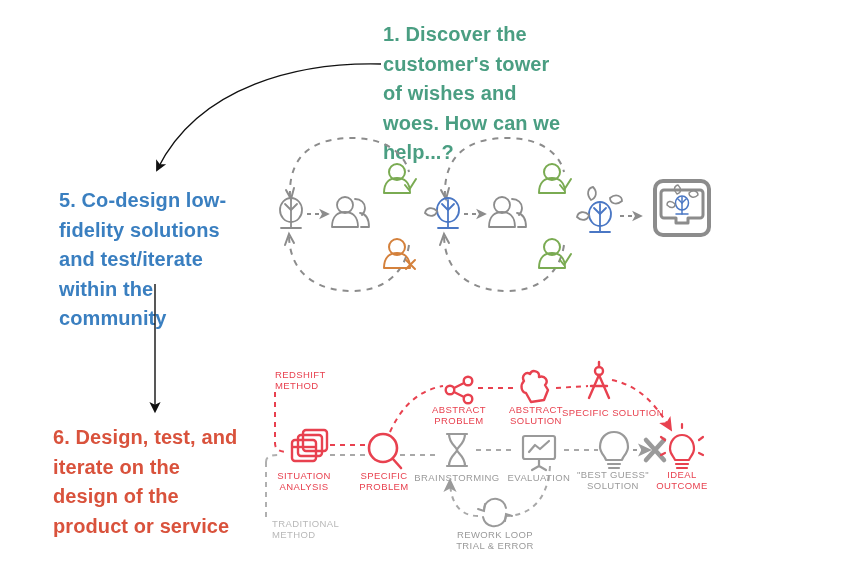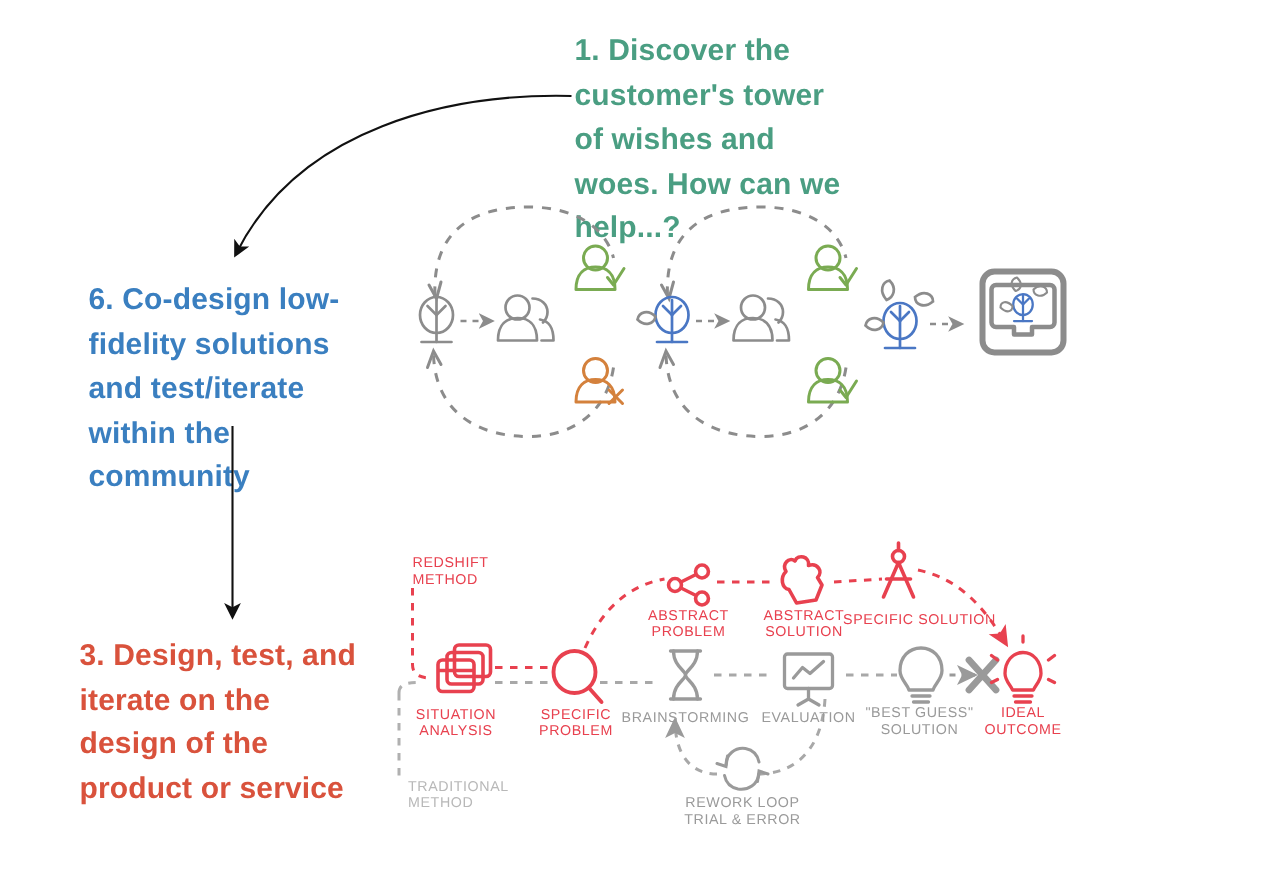--- a/index.html
+++ b/index.html
@@ -23,22 +23,22 @@
   #step3{left:53px;top:423px;width:190px;color:#d9523c;}
   .svg-layer{position:absolute;left:0;top:0;width:852px;height:582px;}
   .lbl{font-family:"Liberation Sans", sans-serif;}
 </style>
 </head>
 <body>
 
 <div class="stage">
 
   <div class="step-text" id="step1">1. Discover the customer's tower of wishes and woes. How can we help...?</div>
-  <div class="step-text" id="step2">6. Co-design low-fidelity solutions and test/iterate within the community</div>
-  <div class="step-text" id="step3">3. Design, test, and iterate on the design of the product or service</div>
+  <div class="step-text" id="step2">5. Co-design low-fidelity solutions and test/iterate within the community</div>
+  <div class="step-text" id="step3">6. Design, test, and iterate on the design of the product or service</div>
 
   <svg class="svg-layer" viewBox="0 0 852 582">
     <defs>
       <marker id="blkArrow" markerWidth="9" markerHeight="9" refX="5" refY="4.5" orient="auto">
         <path d="M0,0.5 L8,4.5 L0,8.5 L2,4.5 Z" fill="#111111"></path>
       </marker>
       <marker id="grayArrow" markerWidth="8" markerHeight="8" refX="6" refY="4" orient="auto">
         <path d="M0,0.7 L7,4 L0,7.3 L1.7,4 Z" fill="#9a9a9a"></path>
       </marker>
       <marker id="grayArrowSm" markerWidth="7" markerHeight="7" refX="5.5" refY="3.5" orient="auto">

